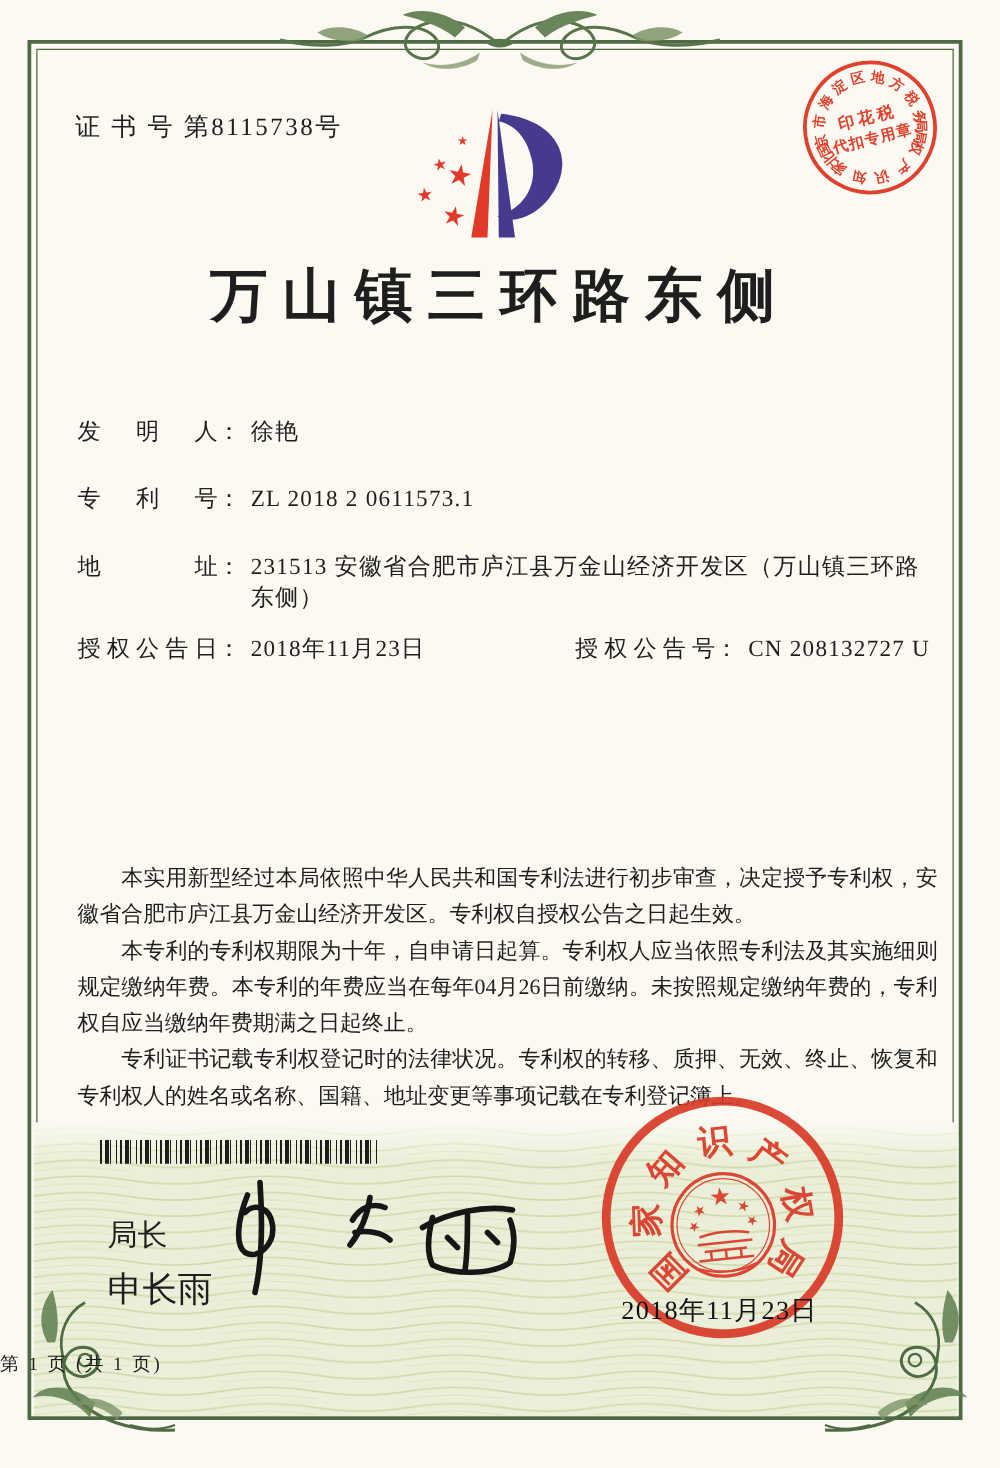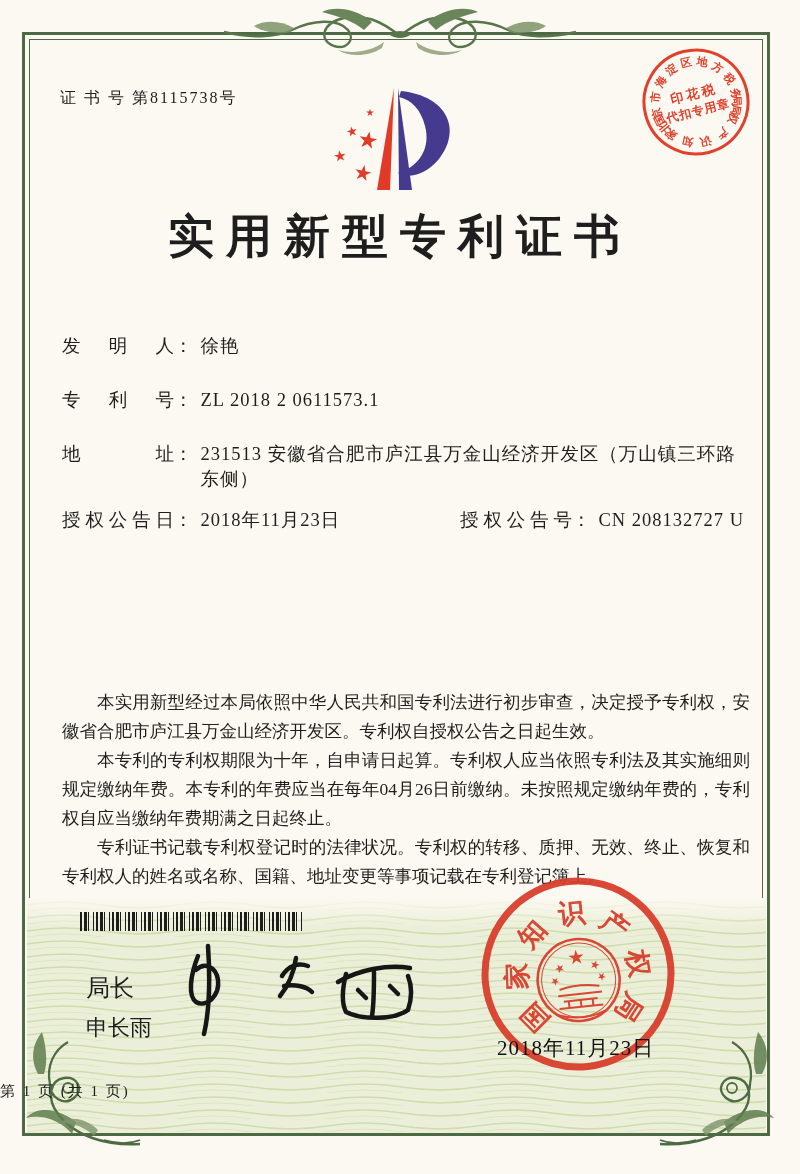--- a/index.html
+++ b/index.html
@@ -4,36 +4,36 @@
 <style>
   html,body{margin:0;padding:0;}
   body{width:800px;height:1174px;background:#fbf9f1;font-family:"Liberation Serif","DejaVu Serif",serif;color:#1e1e1e;overflow:hidden;}
   .page{position:relative;width:800px;height:1174px;background:#fbf9f1;}
   
   .frame-outer{position:absolute;left:22px;top:32px;right:30px;bottom:38px;border:3px solid #4e6a45;}
   .frame-inner{position:absolute;left:4px;top:4px;right:4px;bottom:4px;border:1px solid #4e6a45;}
   
   .band{position:absolute;left:27px;top:898px;width:739px;height:235px;}
   .band-fade{position:absolute;left:27px;top:898px;width:739px;height:30px;background:linear-gradient(#fbf9f1,rgba(251,249,240,0));}
-  .cert-no{position:absolute;left:60px;top:88px;font-size:16px;letter-spacing:2px;}
+  .cert-no{position:absolute;left:60px;top:88px;font-size:20px;letter-spacing:2px;}
   .logo{position:absolute;left:318px;top:78px;}
   .title{position:absolute;left:0;top:206px;width:100%;text-align:center;font-size:46px;font-weight:bold;letter-spacing:12px;}
   .fields{position:absolute;left:62px;top:334px;width:700px;font-size:18.5px;}
   .frow{margin-bottom:29px;line-height:25px;position:relative;}
   .frow.addr{margin-bottom:16px;}
   .flabel{display:inline-block;width:112px;text-align:justify;text-align-last:justify;vertical-align:top;}
   .fcolon{display:inline-block;vertical-align:top;margin-right:8px;}
   .fvalue{display:inline-block;vertical-align:top;max-width:545px;letter-spacing:1px;}
   .grant-right{position:absolute;left:398px;top:0;white-space:nowrap;}
   .body-text{position:absolute;left:62px;top:688px;width:688px;font-size:17.5px;line-height:29px;text-align:justify;}
   .body-text p{margin:0;text-indent:2em;}
   .barcode{position:absolute;left:80px;top:912px;width:224px;height:19px;
     background:repeating-linear-gradient(90deg,#1d1d1d 0 2px,transparent 2px 4px,#1d1d1d 4px 7px,transparent 7px 8px,#1d1d1d 8px 9px,transparent 9px 13px,#1d1d1d 13px 14px,transparent 14px 16px);}
   .sig-title{position:absolute;left:86px;top:972px;font-size:24px;font-family:"Liberation Sans","DejaVu Sans",sans-serif;}
-  .sig-name{position:absolute;left:86px;top:1013px;font-size:22px;font-family:"Liberation Sans","DejaVu Sans",sans-serif;}
+  .sig-name{position:absolute;left:86px;top:1013px;font-size:28px;font-family:"Liberation Sans","DejaVu Sans",sans-serif;}
   .signature{position:absolute;left:162px;top:942px;}
   .seal{position:absolute;left:478px;top:874px;}
   .seal-date{position:absolute;left:497px;top:1034px;font-size:21px;letter-spacing:1px;color:#111;}
   .footer{position:absolute;left:0;top:1082px;width:100%;text-align:left;font-size:15px;letter-spacing:2px;}
   .tax-stamp{position:absolute;left:640px;top:46px;}
   .orn-top{position:absolute;left:220px;top:2px;}
   .orn-bl{position:absolute;left:14px;top:1022px;}
   .orn-br{position:absolute;left:656px;top:1022px;transform:scaleX(-1);}
 </style>
 </head>
@@ -122,21 +122,21 @@
       <text x="56" y="101" font-size="11" text-anchor="middle" transform="rotate(26 56 56) rotate(180 56 97)">知</text>
       <text x="56" y="101" font-size="11" text-anchor="middle" transform="rotate(180 56 97)">识</text>
       <text x="56" y="101" font-size="11" text-anchor="middle" transform="rotate(-26 56 56) rotate(180 56 97)">产</text>
       <text x="56" y="101" font-size="11" text-anchor="middle" transform="rotate(-52 56 56) rotate(180 56 97)">权</text>
       <text x="56" y="101" font-size="11" text-anchor="middle" transform="rotate(-78 56 56) rotate(180 56 97)">局</text>
       <text x="56" y="52" font-size="13" text-anchor="middle" letter-spacing="3">印花税</text>
       <text x="56" y="69" font-size="12" text-anchor="middle" letter-spacing="1">代扣专用章</text>
     </g>
   </svg>
 
-  <div class="title">实用新型专利证书</div>
+  <div class="title">万山镇三环路东侧</div>
 
   <div class="fields">
     <div class="frow">
       <span class="flabel">发明人</span><span class="fcolon">：</span><span class="fvalue">徐艳</span>
     </div>
     <div class="frow">
       <span class="flabel">专利号</span><span class="fcolon">：</span><span class="fvalue">ZL 2018 2 0611573.1</span>
     </div>
     <div class="frow addr">
       <span class="flabel">地址</span><span class="fcolon">：</span><span class="fvalue">231513 安徽省合肥市庐江县万金山经济开发区（万山镇三环路东侧）</span>

